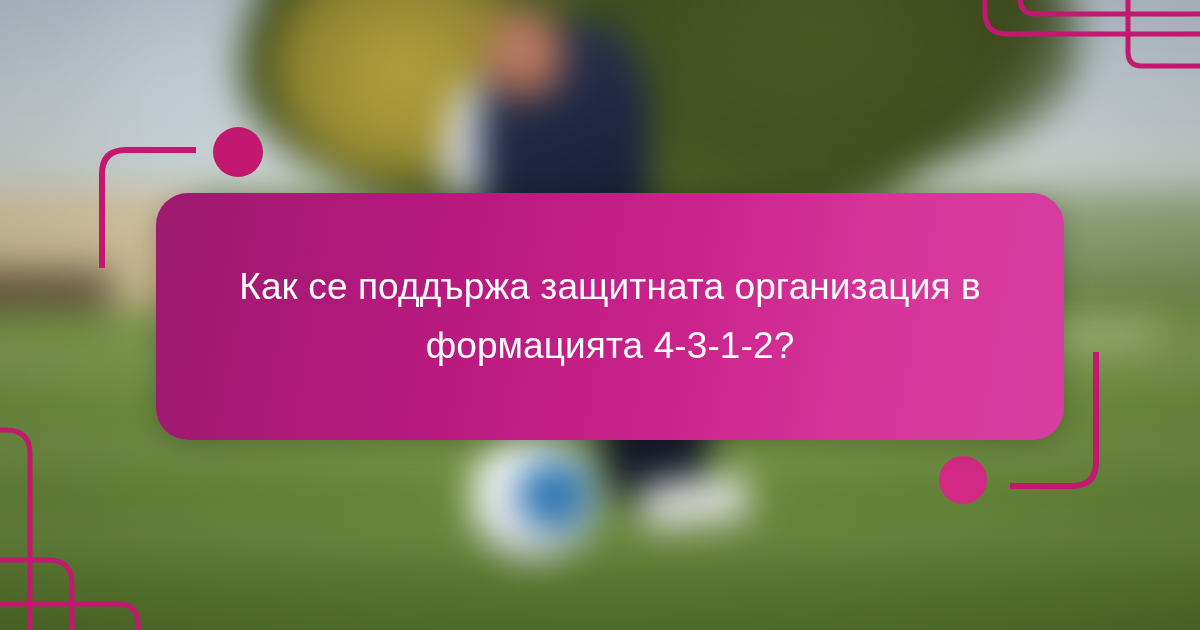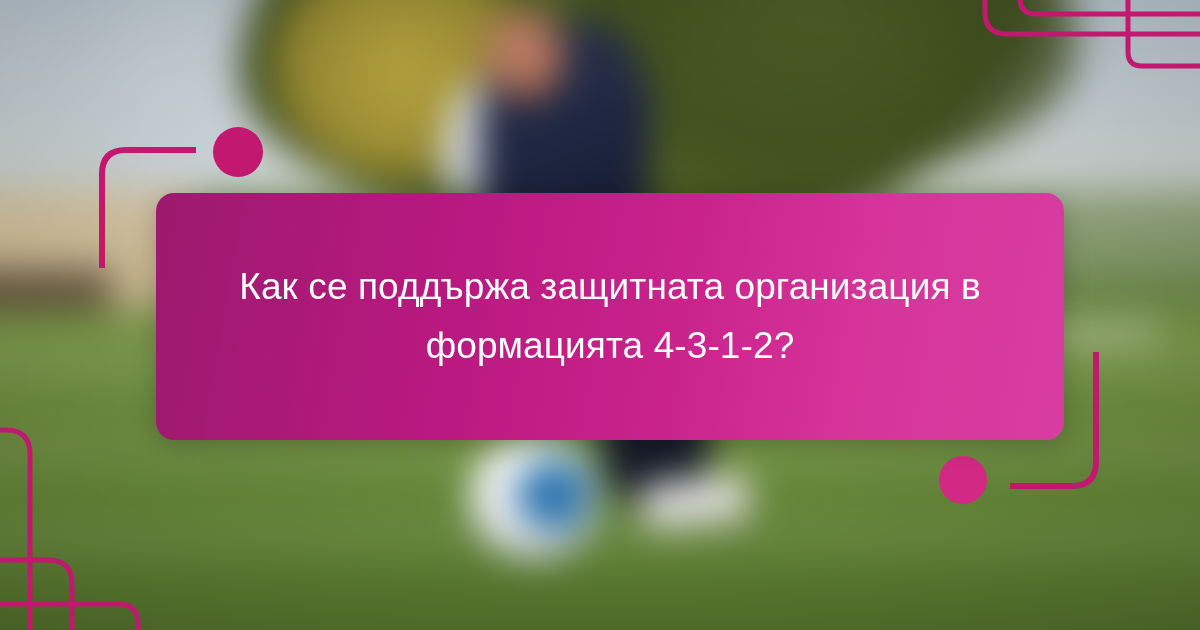--- a/index.html
+++ b/index.html
@@ -215,21 +215,21 @@
   }
   .deco svg { display: block; }
 
   
   .card {
     position: absolute;
     left: 156px;
     top: 193px;
     width: 908px;
     height: 247px;
-    border-radius: 18px;
+    border-radius: 32px;
     background: linear-gradient(100deg, #9c1a6e 0%, #b8197f 32%, #c9228b 56%, #d6359a 78%, #d83da0 100%);
     box-shadow: 0 4px 26px rgba(0,0,0,0.22);
     display: flex;
     align-items: center;
     justify-content: center;
     box-sizing: border-box;
     padding: 24px 58px;
   }
   .card-title {
     margin: 0;

